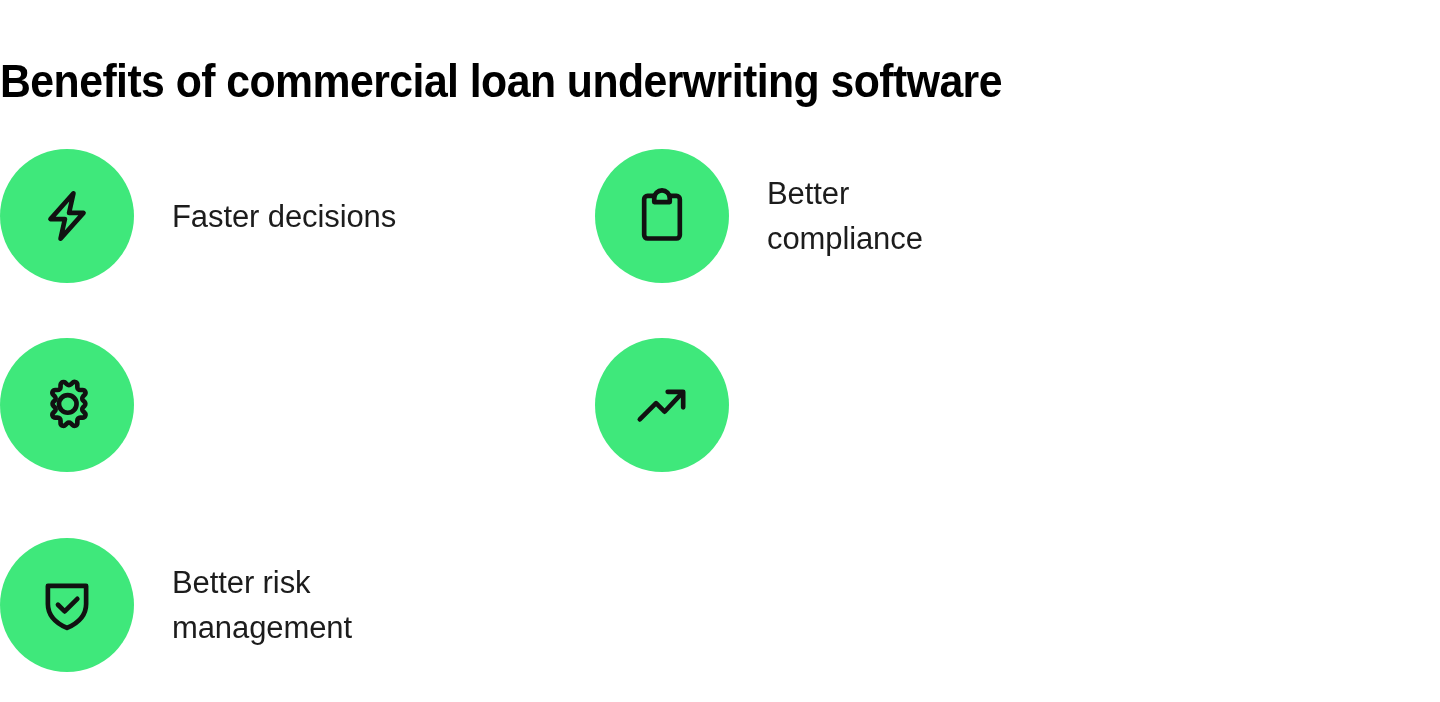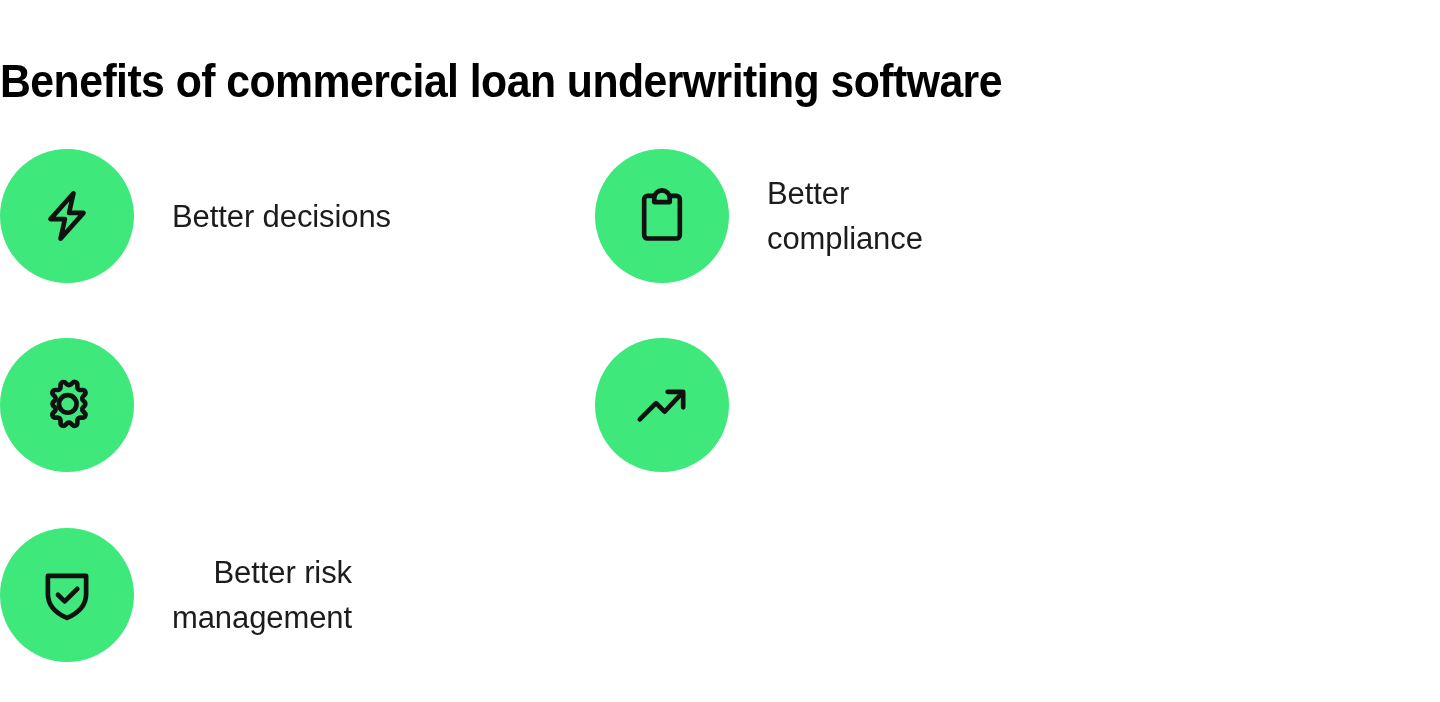--- a/index.html
+++ b/index.html
@@ -51,21 +51,21 @@
     position: absolute;
     display: flex;
     align-items: center;
   }
 
   
   .col-0 { left: 0px; }
   .col-1 { left: 595px; }
   .row-0 { top: 0px; }
   .row-1 { top: 189px; }
-  .row-2 { top: 379px; text-align: right; }
+  .row-2 { top: 389px; }
 
   .benefit-icon-circle {
     width: 134px;
     height: 134px;
     min-width: 134px;
     border-radius: 50%;
     background: #3fe87b;
     display: flex;
     align-items: center;
     justify-content: center;
@@ -96,21 +96,21 @@
   <div class="benefits-grid">
 
     <div class="benefit-item col-0 row-0">
       <div class="benefit-icon-circle">
         <span>
           <svg width="62" height="62" viewBox="0 0 24 24" fill="none" stroke="#111111" stroke-width="1.8" stroke-linecap="round" stroke-linejoin="round">
             <path d="M14.5 3.2 L5.6 13.2 L11.2 13.2 L9.5 20.8 L18.4 10.8 L12.8 10.8 Z"></path>
           </svg>
         </span>
       </div>
-      <div class="benefit-label">Better decisions</div>
+      <div class="benefit-label">Faster decisions</div>
     </div>
 
     <div class="benefit-item col-1 row-0">
       <div class="benefit-icon-circle">
         <span>
           <svg width="62" height="62" viewBox="0 0 24 24" fill="none" stroke="#111111" stroke-width="1.8" stroke-linecap="round" stroke-linejoin="round">
             <path d="M9 4.2 H6.4 A1.3 1.3 0 0 0 5.1 5.5 V19.4 A1.3 1.3 0 0 0 6.4 20.7 H17.6 A1.3 1.3 0 0 0 18.9 19.4 V5.5 A1.3 1.3 0 0 0 17.6 4.2 H15"></path>
             <path d="M9 6.6 V5.1 A3 3 0 0 1 15 5.1 V6.6 Z"></path>
           </svg>
         </span>

